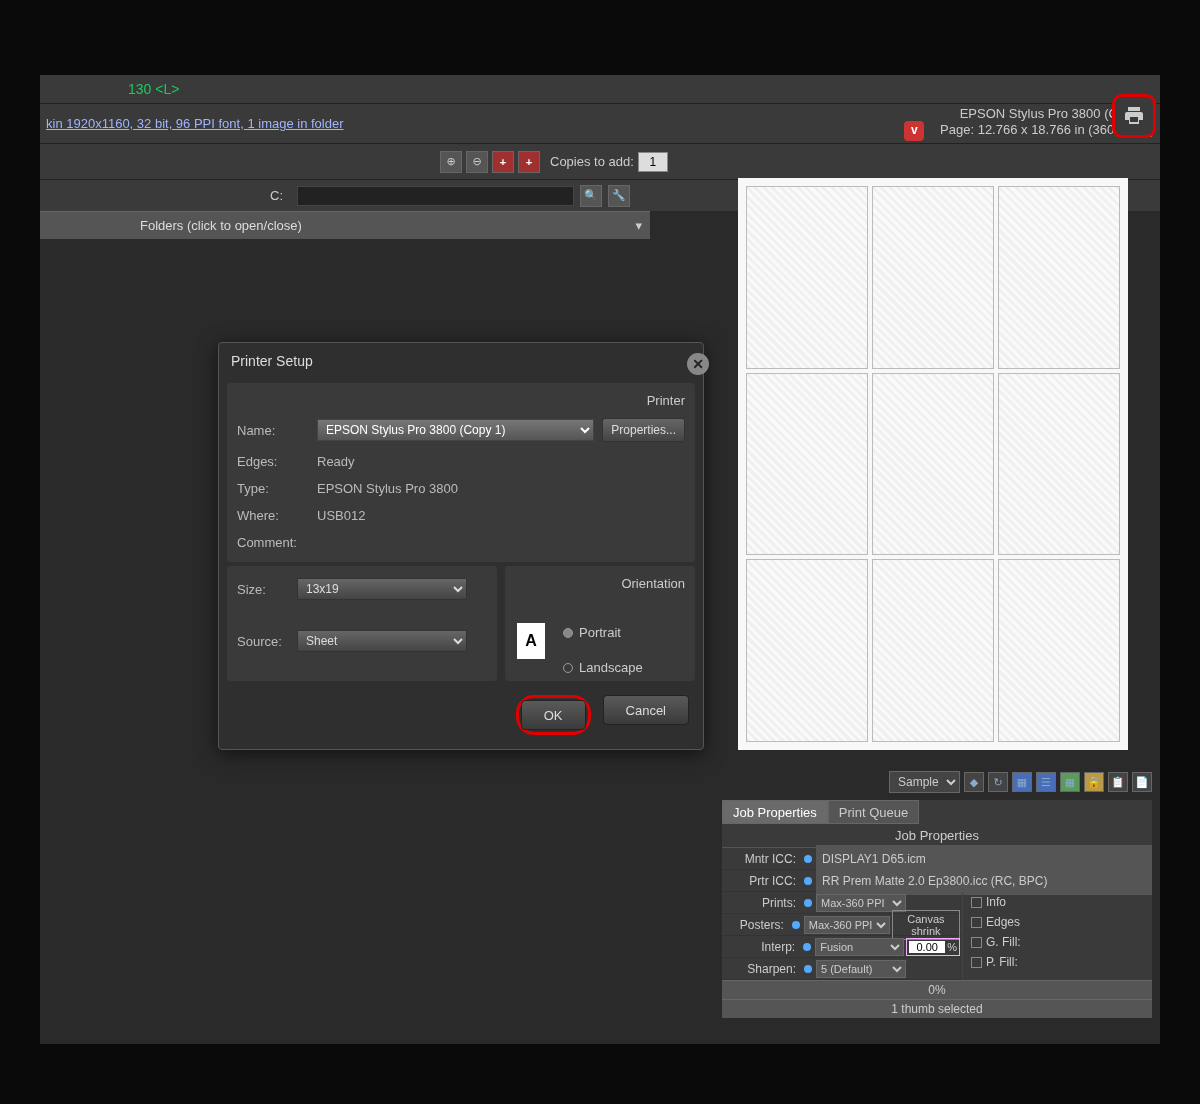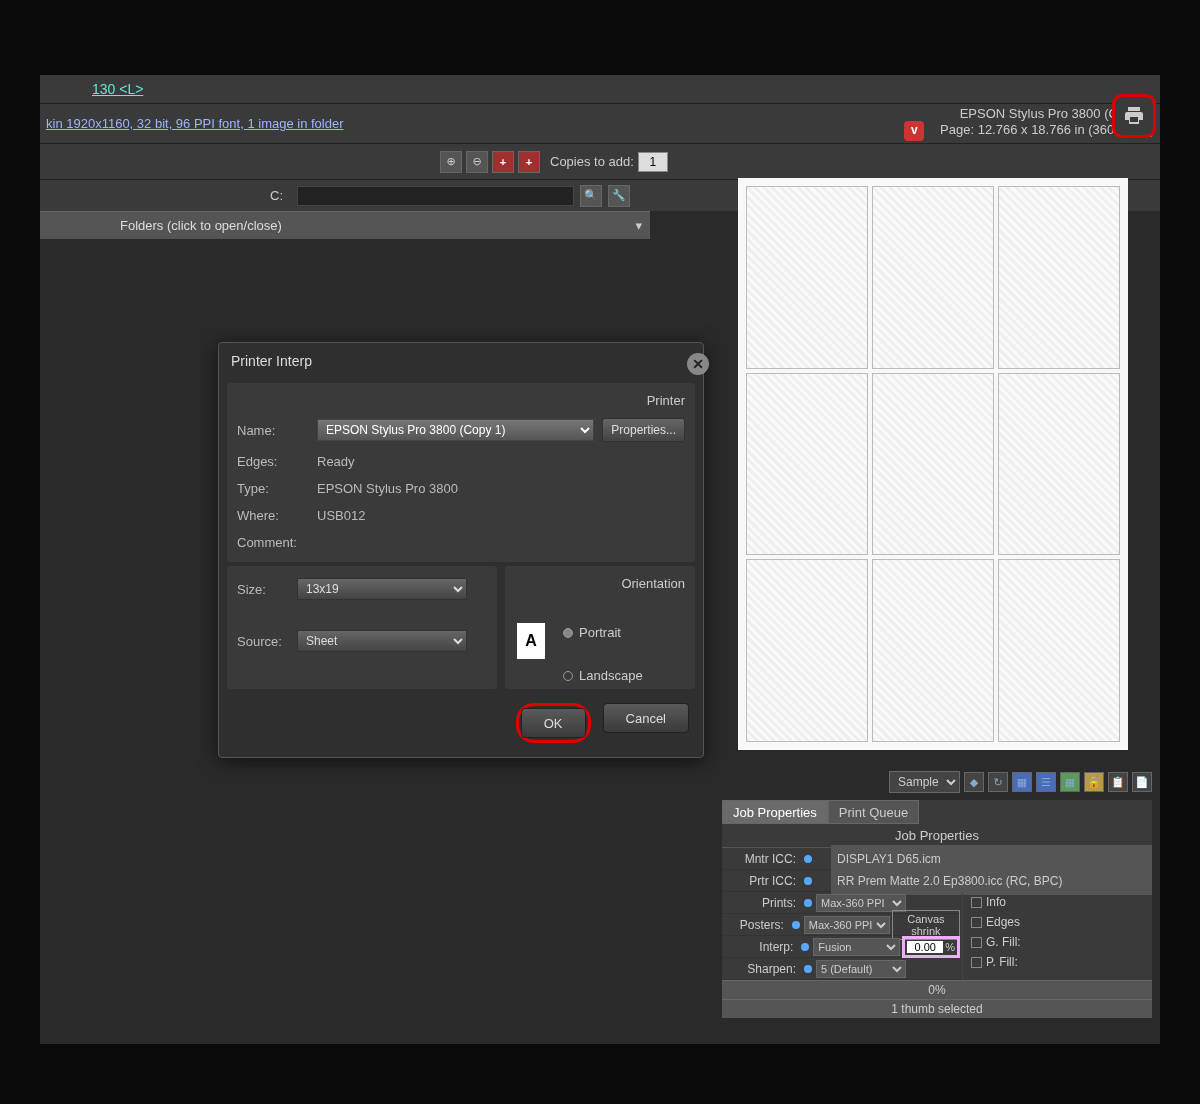--- a/index.html
+++ b/index.html
@@ -1,38 +1,38 @@
 <!DOCTYPE html>
 <html><head>
 <meta charset="utf-8">
 <style>
 * { box-sizing: border-box; margin: 0; padding: 0; font-family: Arial, sans-serif; }
 body { background: #0a0a0a; width: 1200px; height: 1104px; position: relative; overflow: hidden; }
 
 .app-area { position: absolute; left: 40px; top: 75px; right: 40px; bottom: 60px; background: #2a2a2a; }
-.title-strip { height: 28px; display: flex; align-items: center; color: #5eead4; padding-left: 52px; font-size: 14px; background: #3a3a3a; text-decoration: underline; }
+.title-strip { height: 28px; display: flex; align-items: center; color: #22c55e; padding-left: 88px; font-size: 14px; background: #3a3a3a; }
 .meta-bar { height: 40px; display: flex; align-items: center; justify-content: space-between; padding: 0 6px; background: #3a3a3a; border-top: 1px solid #222; }
 .meta-left { color: #9fb4ff; font-size: 13px; text-decoration: underline; }
 .meta-right { color: #ccc; font-size: 13px; text-align: right; line-height: 1.2; }
 .badge-v { width: 20px; height: 20px; background: #c33; border-radius: 4px; display: inline-flex; align-items: center; justify-content: center; color: #fff; font-size: 12px; margin-right: 12px; vertical-align: middle; font-weight: bold; }
 .printer-icon-big { position: absolute; right: 44px; top: 94px; width: 44px; height: 44px; border: 3px solid #e00000; border-radius: 10px; display: flex; align-items: center; justify-content: center; background: #3a3a3a; }
 .printer-icon-big svg { width: 24px; height: 24px; }
 
 .toolbar-row { height: 36px; background: #3a3a3a; display: flex; align-items: center; padding-left: 400px; gap: 4px; border-top: 1px solid #222; }
 .tb-btn { width: 22px; height: 22px; background: #555; border: 1px solid #666; display: inline-flex; align-items: center; justify-content: center; color: #ccc; font-size: 11px; }
 .tb-btn.red { background: #a03030; color: #fff; font-weight: bold; }
 .copies-lbl { color: #ccc; font-size: 13px; margin-left: 6px; }
 .copies-input { width: 30px; height: 20px; background: #ddd; border: 1px solid #888; color: #000; text-align: center; font-size: 12px; }
 
 .path-row { height: 32px; background: #3a3a3a; display: flex; align-items: center; padding-left: 60px; gap: 6px; border-top: 1px solid #222; }
 .c-label { color: #ccc; font-size: 13px; margin: 0 8px 0 170px; }
 .path-field { flex: 1; max-width: 300px; height: 20px; background: #222; border: 1px solid #444; }
 .tool-icons-right { margin-left: auto; margin-right: 530px; display: flex; gap: 6px; }
 
-.folders-row { height: 28px; background: #555; display: flex; align-items: center; padding-left: 80px; color: #ddd; font-size: 13px; width: 610px; border-top: 1px solid #666; }
+.folders-row { height: 28px; background: #555; display: flex; align-items: center; padding-left: 100px; color: #ddd; font-size: 13px; width: 610px; border-top: 1px solid #666; }
 .chevron { margin-left: auto; margin-right: 8px; color: #ccc; }
 
 .preview-sheet { background: #f8f8f8; width: 390px; height: 572px; display: grid; grid-template-columns: 1fr 1fr 1fr; grid-template-rows: 1fr 1fr 1fr; gap: 4px; padding: 8px; position: absolute; right: 72px; top: 178px; }
 .cell { background: repeating-linear-gradient(45deg, #f0f0f0, #f0f0f0 3px, #fafafa 3px, #fafafa 6px); border: 1px solid #bbb; }
 
 .under-preview { position: absolute; right: 48px; top: 766px; width: 430px; height: 32px; display: flex; align-items: center; gap: 4px; justify-content: flex-end; }
 .sample-sel { height: 22px; background: #444; color: #ccc; border: 1px solid #666; font-size: 12px; padding: 0 4px; }
 .tiny-btn { width: 20px; height: 20px; background: #444; border: 1px solid #666; display: inline-flex; align-items: center; justify-content: center; color: #8ac; font-size: 11px; }
 .tiny-btn.blue { background: #4a6db8; }
 .tiny-btn.green { background: #5a9a5a; }
@@ -40,47 +40,47 @@
 
 .tabs { position: absolute; right: 48px; top: 800px; width: 430px; height: 24px; display: flex; background: #3a3a3a; }
 .tab { padding: 4px 10px; font-size: 13px; color: #ccc; background: #555; border: 1px solid #666; }
 .tab.active { background: #6a6a6a; color: #fff; }
 
 .job-props { position: absolute; right: 48px; top: 824px; width: 430px; background: #3a3a3a; color: #ccc; font-size: 12px; }
 .jp-title { text-align: center; padding: 4px; border-bottom: 1px solid #555; font-size: 13px; }
 .jp-row { display: flex; align-items: center; height: 22px; border-bottom: 1px solid #333; }
 .jp-lbl { width: 78px; text-align: right; padding-right: 4px; white-space: nowrap; }
 .dot { width: 8px; height: 8px; background: #5af; border-radius: 50%; margin: 0 4px; flex-shrink: 0; }
-.jp-val { background: #555; padding: 2px 6px; height: 28px; display: flex; align-items: center; flex: 1 1 auto; margin-left: 15px; }
+.jp-val { background: #555; padding: 2px 6px; height: 28px; display: flex; align-items: center; flex: 1 1 auto; }
 .small-sel { background: #555; color: #ccc; border: 1px solid #666; height: 18px; font-size: 11px; width: 90px; }
 .jp-cols { display: flex; }
 .jp-col-left { width: 240px; }
 .jp-col-right { flex: 1; border-left: 1px solid #444; }
 .chk { display: flex; align-items: center; height: 20px; padding-left: 8px; gap: 4px; }
 .chk-box { width: 11px; height: 11px; border: 1px solid #888; }
 .canvas-box { border: 1px solid #888; padding: 2px 4px; text-align: center; font-size: 11px; margin: 2px; }
-.pcnt-box { border: 3px solid #f0abfc; padding: 2px; text-align: center; font-size: 11px; margin: 2px; display: flex; align-items: center; gap: 2px; }
+.pcnt-box { border: 1px solid #f0abfc; padding: 2px; text-align: center; font-size: 11px; margin: 2px; display: flex; align-items: center; gap: 2px; }
 .pcnt-inp { width: 36px; background: #fff; color: #000; font-size: 11px; border: none; text-align: center; }
 .status-bar { text-align: center; background: #555; padding: 2px; border-top: 1px solid #666; }
 
 
 .dialog { position: absolute; left: 218px; top: 342px; width: 486px; background: #2f2f2f; border: 1px solid #555; border-radius: 4px; box-shadow: 0 4px 20px rgba(0,0,0,0.6); }
 .dlg-title { display: flex; align-items: center; justify-content: space-between; padding: 10px 12px; color: #ddd; font-size: 14px; }
 .close-x { width: 22px; height: 22px; border-radius: 50%; background: #888; color: #222; display: flex; align-items: center; justify-content: center; font-weight: bold; position: absolute; right: -6px; top: 10px; }
 .dlg-section { background: #3a3a3a; margin: 4px 8px; border-radius: 3px; padding: 6px; }
 .dlg-hdr { text-align: right; color: #ccc; font-size: 13px; padding: 4px; }
 .dlg-row { display: flex; align-items: center; padding: 6px 4px; color: #bbb; font-size: 13px; }
 .dlg-lbl { width: 80px; }
 .dlg-sel { flex: 1; height: 22px; background: linear-gradient(#777,#555); color: #fff; border: 1px solid #444; font-size: 12px; padding: 0 4px; }
 .dlg-btn-prop { margin-left: 8px; height: 24px; padding: 0 8px; background: linear-gradient(#666,#444); color: #ddd; border: 1px solid #333; border-radius: 3px; font-size: 12px; }
 .flex-row { display: flex; gap: 8px; margin: 4px 8px; }
 .paper-box { flex: 1; background: #3a3a3a; border-radius: 3px; padding: 6px; }
 .orient-box { width: 190px; background: #3a3a3a; border-radius: 3px; padding: 6px; display: flex; align-items: flex-start; gap: 12px; }
 .page-ico { width: 28px; height: 36px; background: #fff; color: #000; display: flex; align-items: center; justify-content: center; font-weight: bold; font-size: 16px; margin-top: 28px; margin-left: 6px; }
-.radios { display: flex; flex-direction: column; gap: 28px; padding-top: 30px; color: #ccc; font-size: 13px; }
+.radios { display: flex; flex-direction: column; gap: 20px; padding-top: 30px; color: #ccc; font-size: 13px; }
 .radio-row { display: flex; align-items: center; gap: 6px; }
 .radio-dot { width: 10px; height: 10px; border-radius: 50%; border: 1px solid #999; }
 .radio-dot.on { background: #888; }
 .dlg-buttons { display: flex; justify-content: flex-end; gap: 12px; padding: 10px 14px 14px; }
 .btn { height: 30px; padding: 0 22px; background: linear-gradient(#5a5a5a,#3a3a3a); color: #ddd; border: 1px solid #222; border-radius: 4px; font-size: 13px; }
 .btn-ok-wrap { border: 3px solid #e00000; border-radius: 18px; padding: 2px; }
 .sel-mini { height: 22px; background: linear-gradient(#666,#444); color: #ddd; border: 1px solid #333; font-size: 12px; padding: 0 4px; width: 170px; }
 </style>
 </head>
 <body>
@@ -214,21 +214,21 @@
           <span>P. Fill:</span>
         </div>
     </div>
   </div>
   <div class="status-bar">0%</div>
   <div class="status-bar">1 thumb selected</div>
 </div>
 
 <div class="dialog">
   <div class="dlg-title">
-    <span>Printer Interp</span>
+    <span>Printer Setup</span>
     <span class="close-x">✕</span>
   </div>
   <div class="dlg-section">
     <div class="dlg-hdr">Printer</div>
     <div class="dlg-row">
       <span class="dlg-lbl">Name:</span>
       <select class="dlg-sel"><option>EPSON Stylus Pro 3800 (Copy 1)</option></select>
       <button class="dlg-btn-prop">Properties...</button>
     </div>
     <div class="dlg-row">

